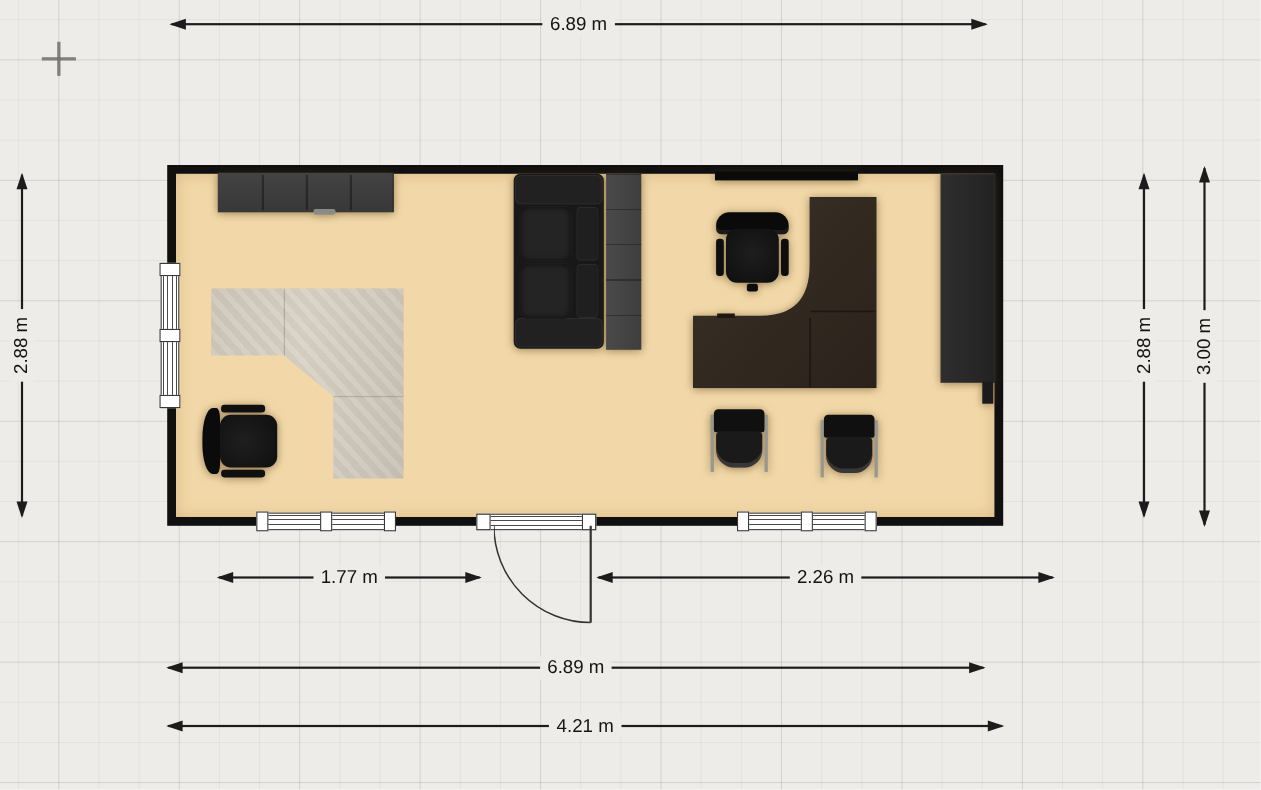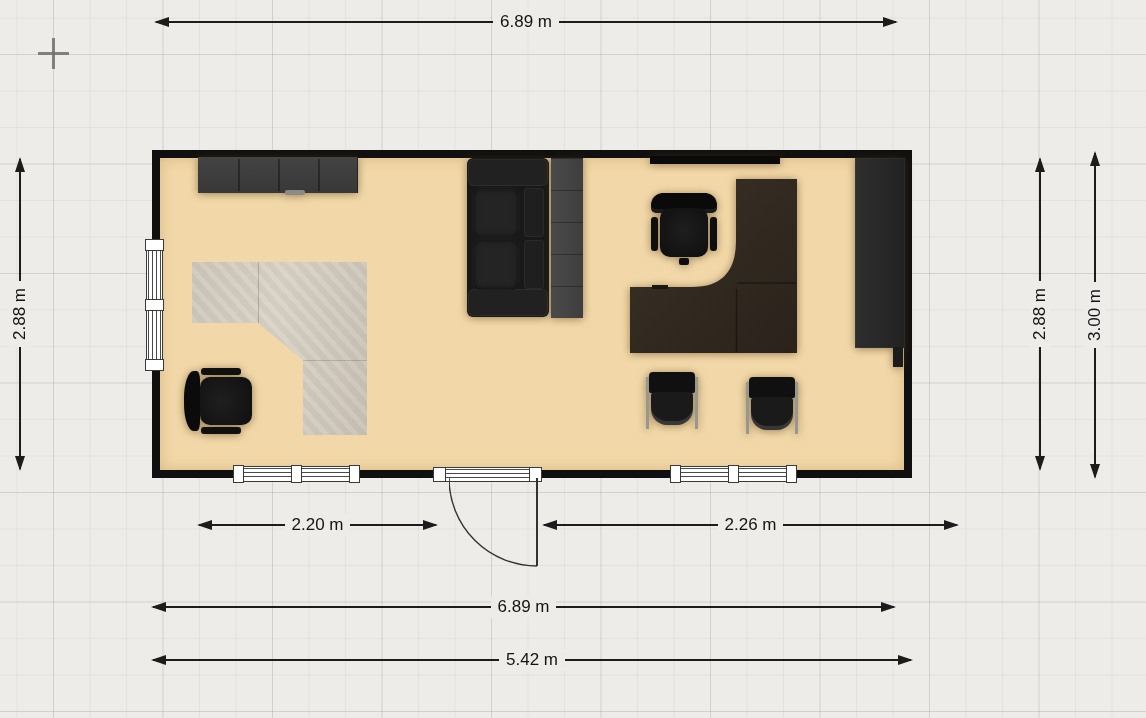--- a/index.html
+++ b/index.html
@@ -243,42 +243,42 @@
     <div class="dline"></div>
     <div class="ah l"></div>
     <div class="ah r"></div>
     <span class="dlabel">2.88 m</span>
   </div>
 
   <div class="dim" style="left:198px;top:513px;width:239px;">
     <div class="dline"></div>
     <div class="ah l"></div>
     <div class="ah r"></div>
-    <span class="dlabel">2.20 m</span>
+    <span class="dlabel">1.77 m</span>
   </div>
 
   <div class="dim" style="left:543px;top:513px;width:415px;">
     <div class="dline"></div>
     <div class="ah l"></div>
     <div class="ah r"></div>
     <span class="dlabel">2.26 m</span>
   </div>
 
   <div class="dim" style="left:152px;top:595px;width:743px;">
     <div class="dline"></div>
     <div class="ah l"></div>
     <div class="ah r"></div>
     <span class="dlabel">6.89 m</span>
   </div>
 
   <div class="dim" style="left:152px;top:648px;width:760px;">
     <div class="dline"></div>
     <div class="ah l"></div>
     <div class="ah r"></div>
-    <span class="dlabel">5.42 m</span>
+    <span class="dlabel">4.21 m</span>
   </div>
 
   <div class="dim vert" style="left:884px;top:302px;width:312px;">
     <div class="dline"></div>
     <div class="ah l"></div>
     <div class="ah r"></div>
     <span class="dlabel">2.88 m</span>
   </div>
 
   <div class="dim vert" style="left:932px;top:303px;width:326px;">

